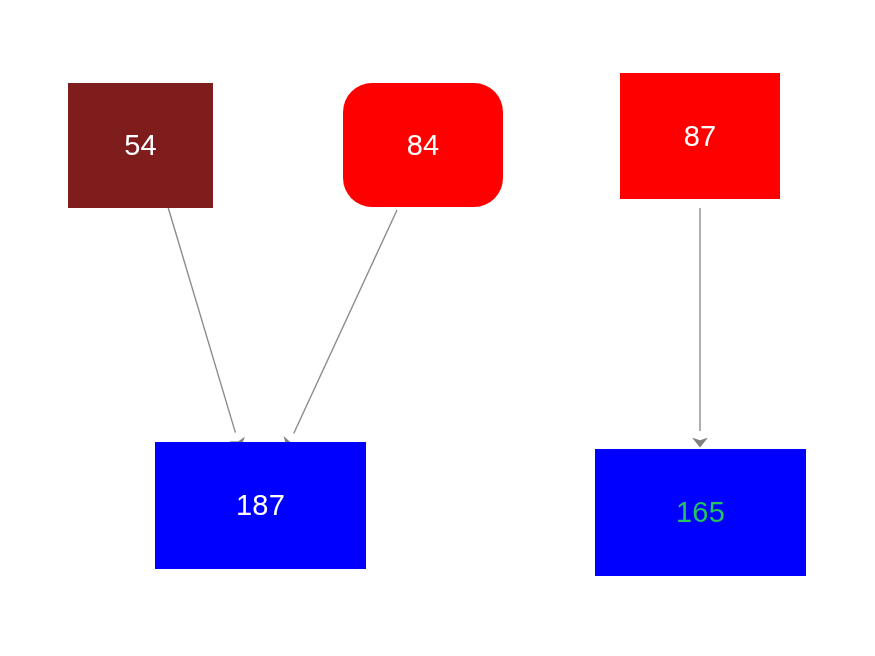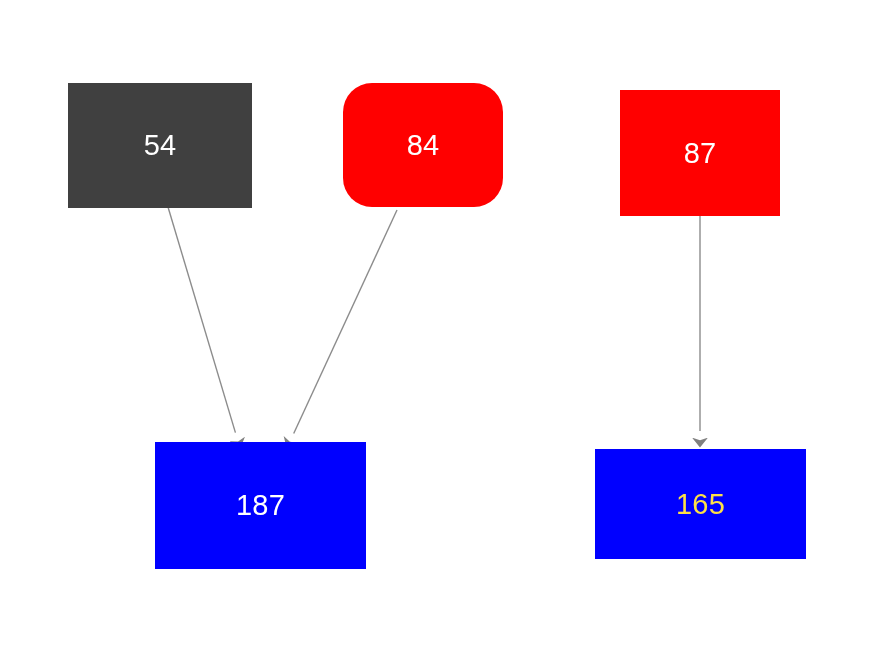--- a/index.html
+++ b/index.html
@@ -62,33 +62,33 @@
     <g id="edges">
         <line x1="168" y1="207" x2="235.4199446878393" y2="432.6695370801287" stroke="#8c8c8c" stroke-width="1.4"></line>
         <line x1="235.4199446878393" y1="432.6695370801287" x2="240" y2="448" stroke="none" marker-end="url(#arrowhead)"></line>
         <line x1="397" y1="210" x2="293.71266955116965" y2="433.47622406201475" stroke="#8c8c8c" stroke-width="1.4"></line>
         <line x1="293.71266955116965" y1="433.47622406201475" x2="287" y2="448" stroke="none" marker-end="url(#arrowhead)"></line>
         <line x1="700" y1="208" x2="700" y2="431" stroke="#8c8c8c" stroke-width="1.4"></line>
         <line x1="700" y1="431" x2="700" y2="447" stroke="none" marker-end="url(#arrowhead)"></line>
       </g>
   </svg>
 
-  <div class="node node-source" id="node-n54" style="left: 68px; top: 83px; width: 184px; height: 125px; background: #404040; color: rgb(255, 255, 255);">
+  <div class="node node-source" id="node-n54" style="left: 68px; top: 83px; width: 145px; height: 125px; background: #7f1d1d; color: rgb(255, 255, 255);">
     <span class="node-label">54</span>
   </div>
 
   <div class="node node-source" id="node-n84" style="left: 343px; top: 83px; width: 160px; height: 124px; background: rgb(255, 0, 0); color: rgb(255, 255, 255); border-radius: 29px;">
     <span class="node-label">84</span>
   </div>
 
-  <div class="node node-source" id="node-n87" style="left: 620px; top: 90px; width: 160px; height: 126px; background: rgb(255, 0, 0); color: rgb(255, 255, 255);">
+  <div class="node node-source" id="node-n87" style="left: 620px; top: 73px; width: 160px; height: 126px; background: rgb(255, 0, 0); color: rgb(255, 255, 255);">
     <span class="node-label">87</span>
   </div>
 
   <div class="node node-target" id="node-n187" style="left: 155px; top: 442px; width: 211px; height: 127px; background: rgb(0, 0, 255); color: rgb(255, 255, 255);">
     <span class="node-label">187</span>
   </div>
 
-  <div class="node node-target" id="node-n165" style="left: 595px; top: 449px; width: 211px; height: 110px; background: rgb(0, 0, 255); color: #fde047;">
+  <div class="node node-target" id="node-n165" style="left: 595px; top: 449px; width: 211px; height: 127px; background: rgb(0, 0, 255); color: #22c55e;">
     <span class="node-label">165</span>
   </div>
 
 </div>
 
 </body></html>

